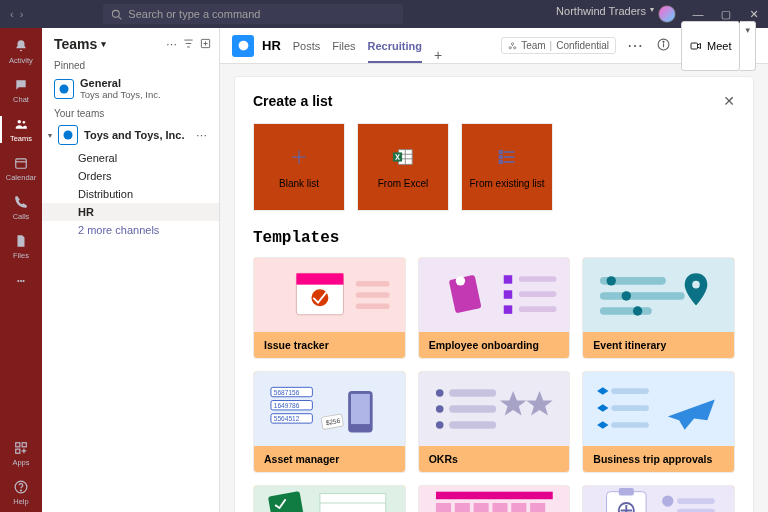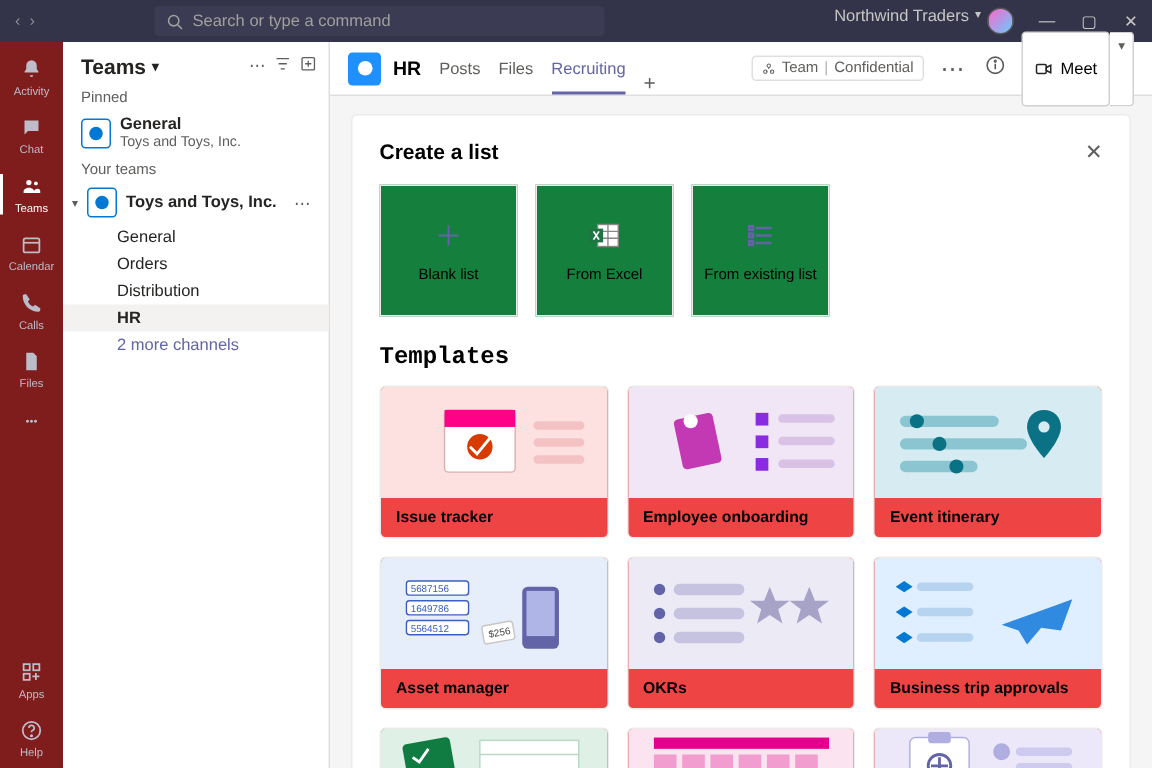--- a/index.html
+++ b/index.html
@@ -43,41 +43,41 @@
   .chan.sel { background:#f3f2f1; font-weight:600; }
   .chan.link { color:#6264a7; }
 
   
   .main { flex:1; display:flex; flex-direction:column; min-width:0; background:#f5f5f5; }
   .mhdr { height:36px; background:#fff; border-bottom:1px solid #e1dfdd; display:flex; align-items:center; padding:0 12px; gap:8px; }
   .mhdr .chan-ico { width:22px; height:22px; border-radius:3px; background:#1e90ff; display:flex; align-items:center; justify-content:center; color:#fff; }
   .mhdr .chan-name { font-weight:700; font-size:13px; }
   .mhdr .tabs { display:flex; gap:12px; font-size:11px; color:#605e5c; margin-left:4px; align-items:flex-end; height:100%; }
   .mhdr .tabs .tab { cursor:pointer; height:100%; display:flex; align-items:center; }
-  .mhdr .tabs .tab.act { color:#6264a7; font-weight:400; box-shadow: inset 0 -2px 0 #6264a7; }
+  .mhdr .tabs .tab.act { color:#6264a7; font-weight:700; box-shadow: inset 0 -2px 0 #6264a7; }
   .mhdr .tabs .plus { color:#605e5c; font-size:14px; cursor:pointer;}
   .mhdr .grow { flex:1; }
   .mhdr .pill { font-size:10px; color:#605e5c; border:1px solid #e1dfdd; border-radius:3px; padding:2px 6px; display:flex; align-items:center; gap:4px; }
   .mhdr .icobtn { color:#605e5c; cursor:pointer; padding:0 3px; }
   .mhdr .meet { border:1px solid #d1d1d1; border-radius:3px; padding:18px 8px; font-size:11px; display:flex; align-items:center; gap:5px; cursor:pointer; background:#fff; }
   .mhdr .meet-caret { border:1px solid #d1d1d1; border-left:none; border-radius:0 3px 3px 0; padding:3px 5px; cursor:pointer; background:#fff; font-size:9px; color:#605e5c;}
 
   .content { flex:1; overflow:auto; padding:12px 14px 0; }
   .card { background:#fff; border:1px solid #edebe9; border-radius:4px; padding:16px 18px 22px; }
   .card-h { display:flex; align-items:center; }
   .card-h h2 { font-size:14px; font-weight:600; flex:1; }
   .card-h .close { color:#605e5c; cursor:pointer; font-size:14px; }
 
   .tile-row { display:flex; gap:12px; margin-top:14px; }
-  .tile-s { width:92px; height:88px; border:1px solid #edebe9; border-radius:0; display:flex; flex-direction:column; align-items:center; justify-content:center; gap:10px; font-size:10px; cursor:pointer; background:#15803d; }
+  .tile-s { width:92px; height:88px; border:1px solid #edebe9; border-radius:0; display:flex; flex-direction:column; align-items:center; justify-content:center; gap:10px; font-size:10px; cursor:pointer; background:#c2410c; }
   .tile-s .ic { width:22px; height:22px; display:flex; align-items:center; justify-content:center; color:#6264a7; }
 
   .sect-title { font-size:16px; font-weight:600; margin:18px 0 10px;font-family:Liberation Mono, monospace; }
   .tmpl-grid { display:grid; grid-template-columns: repeat(3, 1fr); gap:12px; }
-  .tmpl { border:1px solid #edebe9; border-radius:4px; overflow:hidden; cursor:pointer; background:#ef4444; display:flex; flex-direction:column;}
+  .tmpl { border:1px solid #edebe9; border-radius:4px; overflow:hidden; cursor:pointer; background:#fdba74; display:flex; flex-direction:column;}
   .tmpl .thumb { height:74px; position:relative; }
   .tmpl .label { padding:7px 10px; font-size:10.5px; font-weight:600; }
   .tmpl.cut { height: 36px; }
 
   
   .th-issue { background:#fde0e0; }
   .th-emp { background:#f0e6f5; }
   .th-event { background:#d6ecf2; }
   .th-asset { background:#e6eefc; }
   .th-okr { background:#eceaf5; }

